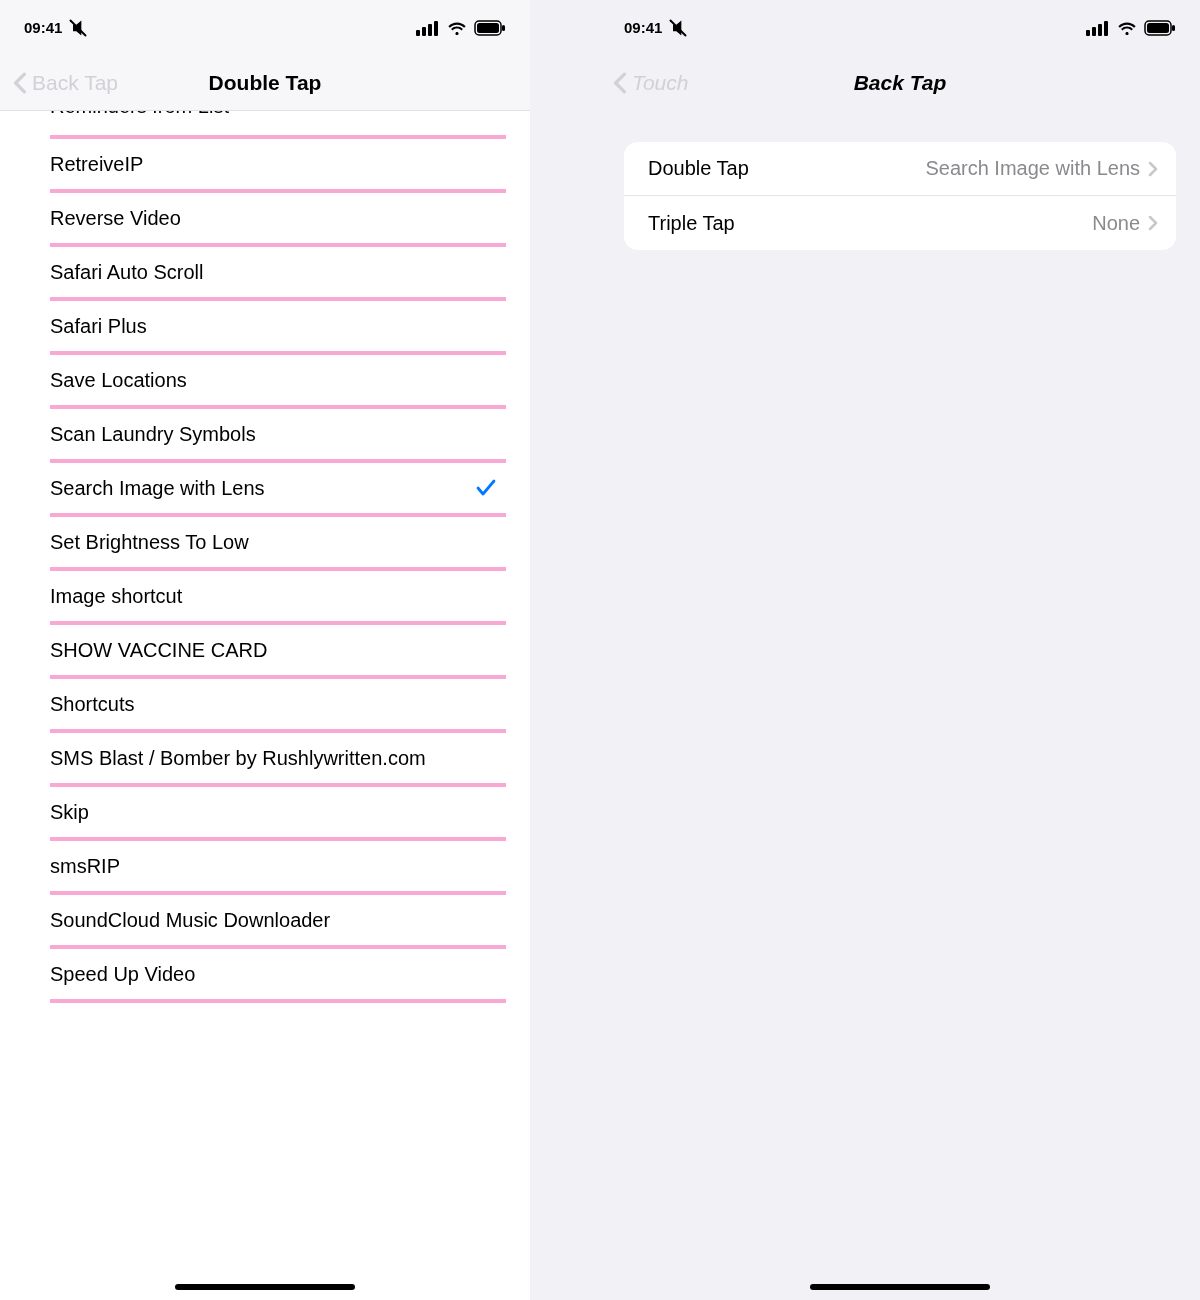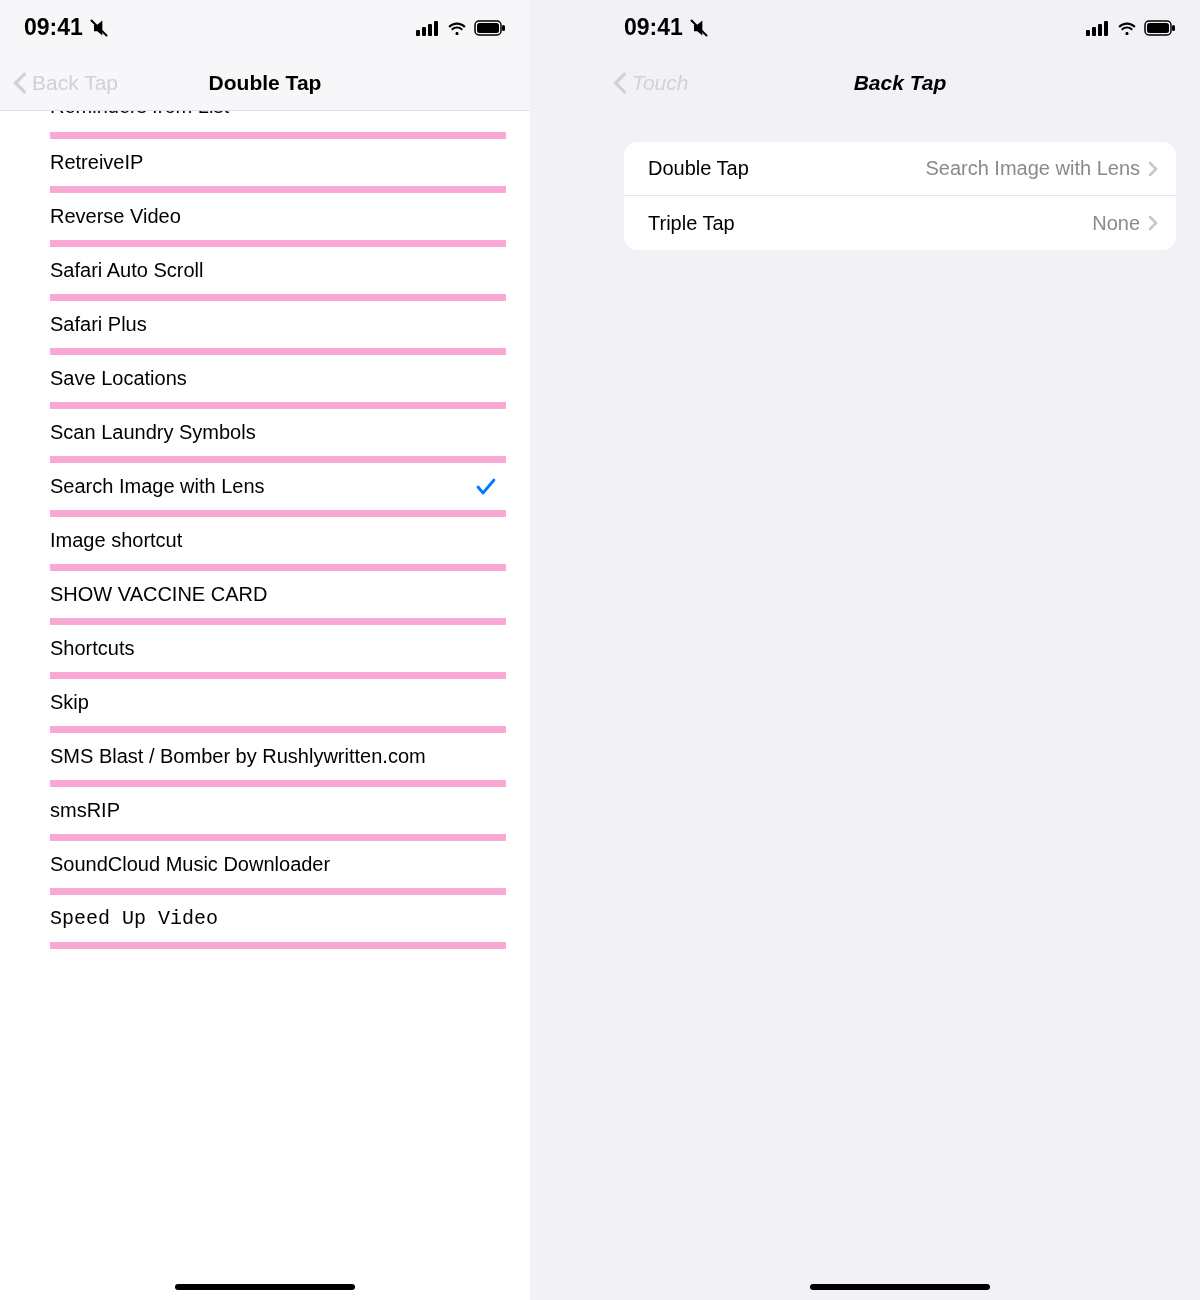--- a/index.html
+++ b/index.html
@@ -20,21 +20,21 @@
       flex-direction: column;
     }
     
     .status-bar {
       height: 55px;
       display: flex;
       align-items: center;
       justify-content: space-between;
       padding: 0 24px;
       font-weight: 600;
-      font-size: 23px;
+      font-size: 15px;
       color: #000;
     }
     .status-left { display: flex; align-items: center; gap: 6px; }
     .status-right { display: flex; align-items: center; gap: 6px; }
     .nav-bar {
       height: 55px;
       display: flex;
       align-items: center;
       position: relative;
       padding: 0 12px;
@@ -61,21 +61,21 @@
       align-items: center;
       justify-content: space-between;
       padding: 0 24px 0 50px;
       height: 54px;
       font-size: 20px;
       color: #000;
       position: relative;
       border-bottom: 1px solid #e5e5ea;
       background: #fff;
     }
-    .row:last-child { border-bottom: none; font-family: Liberation Mono, monospace; }
+    .row:last-child { border-bottom: none; }
     .row-first-clipped {
       height: 28px;
       align-items: flex-start;
       padding-top: 0;
     }
     .row-first-clipped .row-label {
       position: relative;
       top: -16px;
     }
     .checkmark { color: #007aff; font-size: 22px; font-weight: 600; }
@@ -122,21 +122,21 @@
       background: #f7f7f9;
       border-bottom: 1px solid #e0e0e4;
     }
     .left-list {
       flex: 1;
       overflow: hidden;
       background: #fff;
       margin: 0 24px;
     }
     .left-list .row { padding-left: 0; padding-right: 10px; margin-left: 26px;}
-    .left-list .row { border-bottom: 7px solid #f9a8d4; }
+    .left-list .row { border-bottom: 4px solid #f9a8d4; }
     .left-outer {
       width: 530px;
       height: 1300px;
       background: #fff;
       display: flex;
       flex-direction: column;
       position: relative;
     }
     svg { display: block; }
   </style>
@@ -215,33 +215,36 @@
         </div>
         <div class="row">
           <span class="row-label">Search Image with Lens</span>
           <span class="checkmark">
             <svg width="20" height="18" viewBox="0 0 20 18">
               <path d="M2 9l5 6L18 2" stroke="#007aff" stroke-width="2.8" fill="none" stroke-linecap="round" stroke-linejoin="round"></path>
             </svg>
           </span>
         </div>
         <div class="row">
+          <span class="row-label">Set Brightness To Low</span>
+        </div>
+        <div class="row">
           <span class="row-label">Image shortcut</span>
         </div>
         <div class="row">
           <span class="row-label">SHOW VACCINE CARD</span>
         </div>
         <div class="row">
           <span class="row-label">Shortcuts</span>
         </div>
         <div class="row">
+          <span class="row-label">SMS Blast / Bomber by Rushlywritten.com</span>
+        </div>
+        <div class="row">
           <span class="row-label">Skip</span>
-        </div>
-        <div class="row">
-          <span class="row-label">SMS Blast / Bomber by Rushlywritten.com</span>
         </div>
         <div class="row">
           <span class="row-label">smsRIP</span>
         </div>
         <div class="row">
           <span class="row-label">SoundCloud Music Downloader</span>
         </div>
         <div class="row">
           <span class="row-label">Speed Up Video</span>
         </div>

